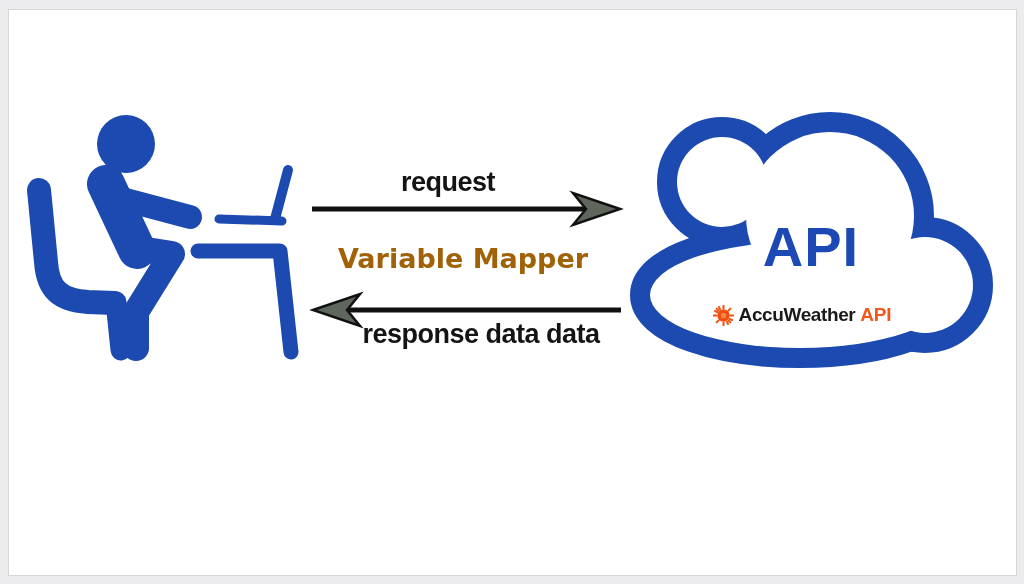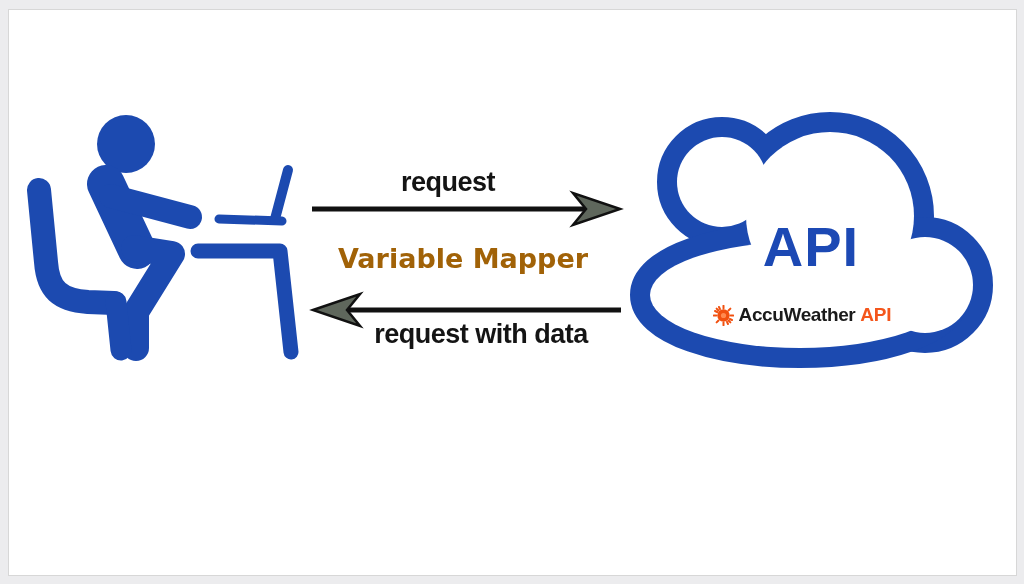--- a/index.html
+++ b/index.html
@@ -148,21 +148,21 @@
         <circle cx="925" cy="285" r="48"></circle>
         <ellipse cx="800" cy="295" rx="150" ry="53"></ellipse>
       </g>
     </g>
   </svg>
 
   <div class="label label-request">request</div>
 
   <div class="label label-title">Variable Mapper</div>
 
-  <div class="label label-response">request with data</div>
+  <div class="label label-response">response data data</div>
 
   <div class="label label-api">API</div>
 
   <div class="accuweather-logo">
     <svg width="21" height="21" viewBox="0 0 21 21">
       <g fill="#f1500f" stroke="#f1500f">
         <g stroke-width="2" stroke-linecap="round">
           <line x1="10.5" y1="0.8" x2="10.5" y2="3.4"></line>
           <line x1="10.5" y1="17.6" x2="10.5" y2="20.2"></line>
           <line x1="0.8" y1="10.5" x2="3.4" y2="10.5"></line>

